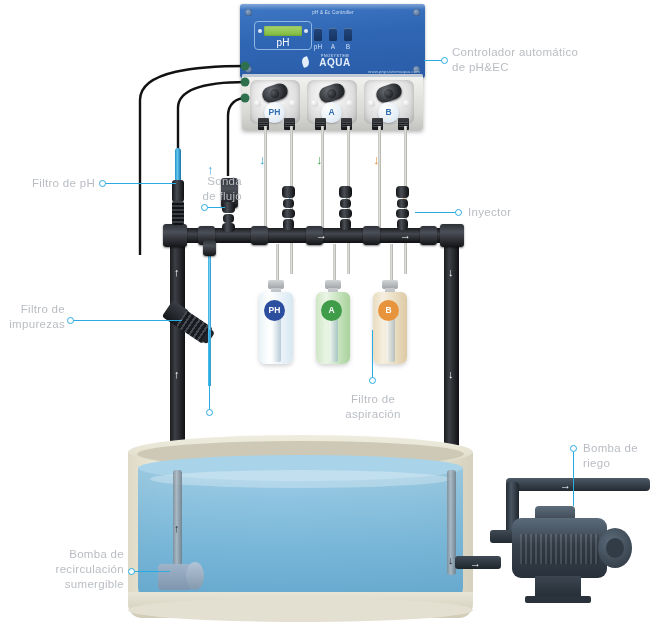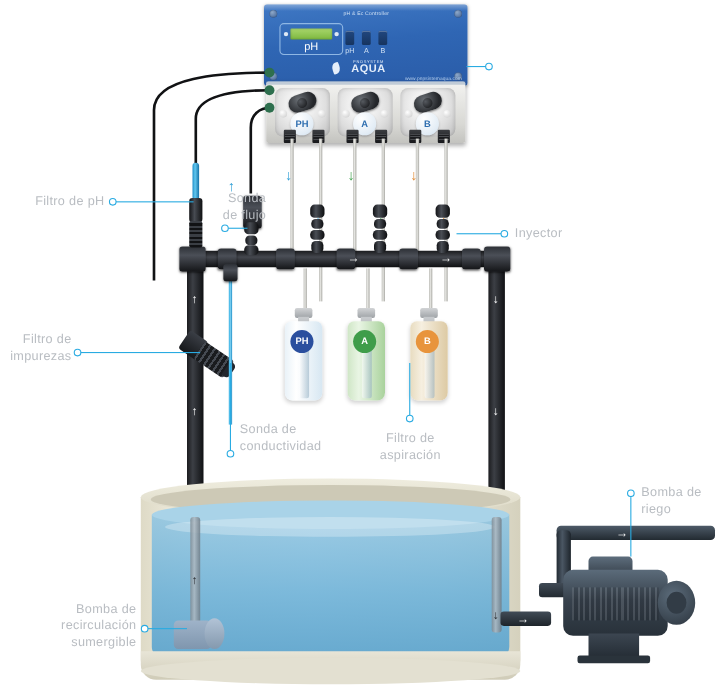--- a/index.html
+++ b/index.html
@@ -389,20 +389,22 @@
     <div class="irrcap"></div>
     <div class="irrbody"></div>
     <div class="irrfan"></div>
     <div class="irrfoot"></div>
     <div class="irrfootb"></div>
   </div>
   <div class="wt" style="left:560px;top:481px;">→</div>
 
   <div class="lead h" style="left:424px;top:60px;width:22px;"></div>
   <div class="dot" style="left:441px;top:57px;"></div>
+  <div class="callout right" style="left:452px;top:45px;width:190px;">Controlador automático
+de pH&amp;EC</div>
 
   <div class="lead h" style="left:104px;top:183px;width:72px;"></div>
   <div class="dot" style="left:99px;top:180px;"></div>
   <div class="callout left" style="left:10px;top:176px;width:85px;">Filtro de pH</div>
 
   <div class="lead h" style="left:207px;top:207px;width:18px;"></div>
   <div class="dot" style="left:201px;top:204px;"></div>
   <div class="callout left" style="left:190px;top:174px;width:52px;">Sonda
 de flujo</div>
 
@@ -410,22 +412,20 @@
   <div class="dot" style="left:455px;top:209px;"></div>
   <div class="callout right" style="left:468px;top:205px;width:90px;">Inyector</div>
 
   <div class="lead h" style="left:72px;top:320px;width:110px;"></div>
   <div class="dot" style="left:67px;top:317px;"></div>
   <div class="callout left" style="left:5px;top:302px;width:60px;">Filtro de
 impurezas</div>
 
   <div class="lead v" style="left:209px;top:330px;height:82px;"></div>
   <div class="dot" style="left:206px;top:409px;"></div>
-  <div class="callout right" style="left:218px;top:384px;width:110px;">Sonda de
-conductividad</div>
 
   <div class="lead v" style="left:372px;top:330px;height:48px;"></div>
   <div class="dot" style="left:369px;top:377px;"></div>
   <div class="callout center" style="left:330px;top:392px;width:86px;">Filtro de
 aspiración</div>
 
   <div class="lead v" style="left:573px;top:452px;height:54px;"></div>
   <div class="dot" style="left:570px;top:445px;"></div>
   <div class="callout right" style="left:583px;top:441px;width:70px;">Bomba de
 riego</div>

